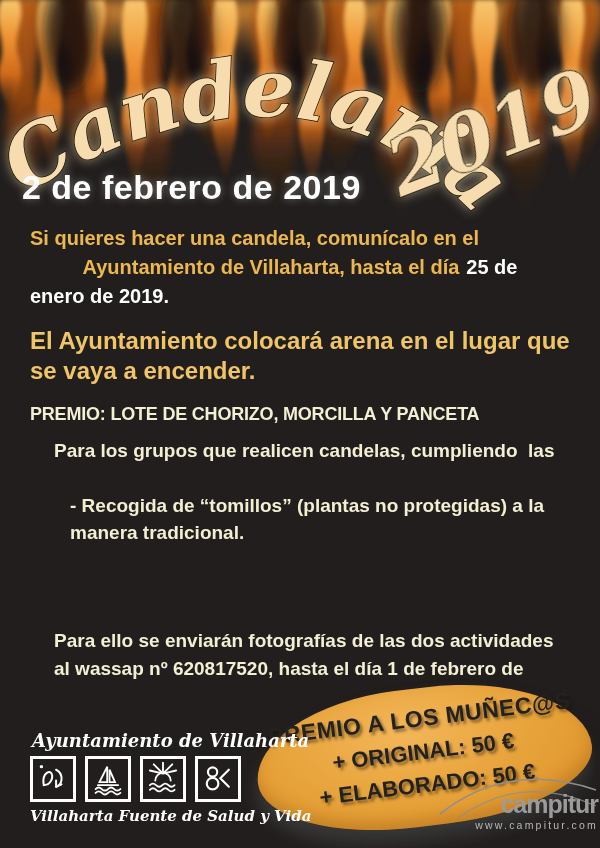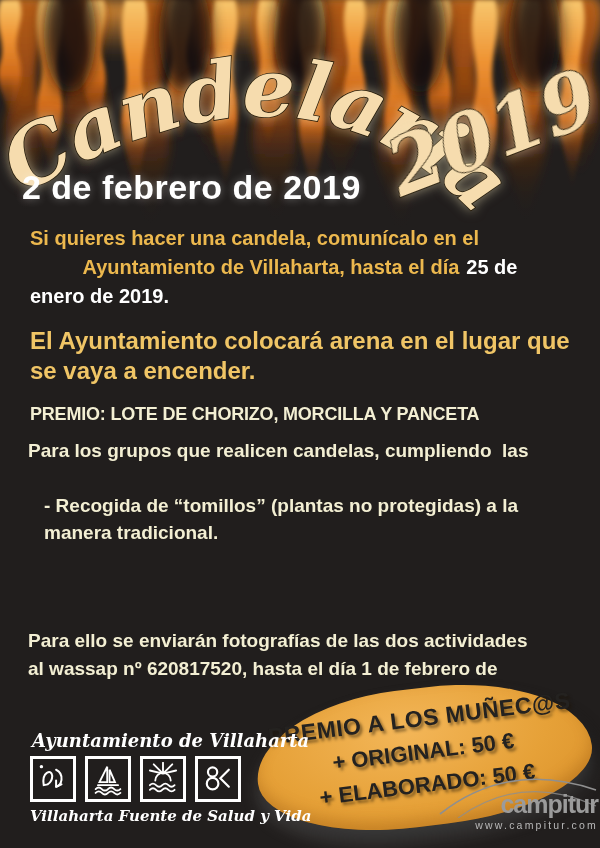--- a/index.html
+++ b/index.html
@@ -16,21 +16,21 @@
     font-family:"DejaVu Serif",serif;font-style:italic;font-weight:bold;
     filter:drop-shadow(0 0 6px rgba(242,230,185,0.55));
   }
   .date{
     position:absolute;left:22px;top:168px;z-index:4;
     font-size:34px;font-weight:bold;color:var(--white,#fff);
     letter-spacing:.5px;text-shadow:0 0 9px rgba(255,255,255,.35);
     white-space:pre;
   }
   .block{position:absolute;left:30px;width:540px;z-index:4;font-weight:bold;}
-  .left-block{left:28px;width:526px;}
+  .left-block{left:54px;width:526px;}
   .line{white-space:pre;}
   .center .line{text-align:left;}
   .intro{top:224px;font-size:20px;line-height:29px;color:var(--gold,#ecb84e);}
   .mixline{display:flex;justify-content:center;gap:7px;}
   .white-seg{color:var(--white,#fff);}
   .arena{top:326px;font-size:24px;line-height:30px;color:var(--gold2,#f0c566);}
   .premio{top:402px;font-size:18px;line-height:24px;color:var(--cream,#f3efd3);letter-spacing:-.2px;}
   .body-par{font-size:19px;line-height:28px;color:var(--cream,#f3efd3);}
   .cond-intro{top:437px;}
   .cond1{top:492px;padding-left:16px;line-height:27px;}

